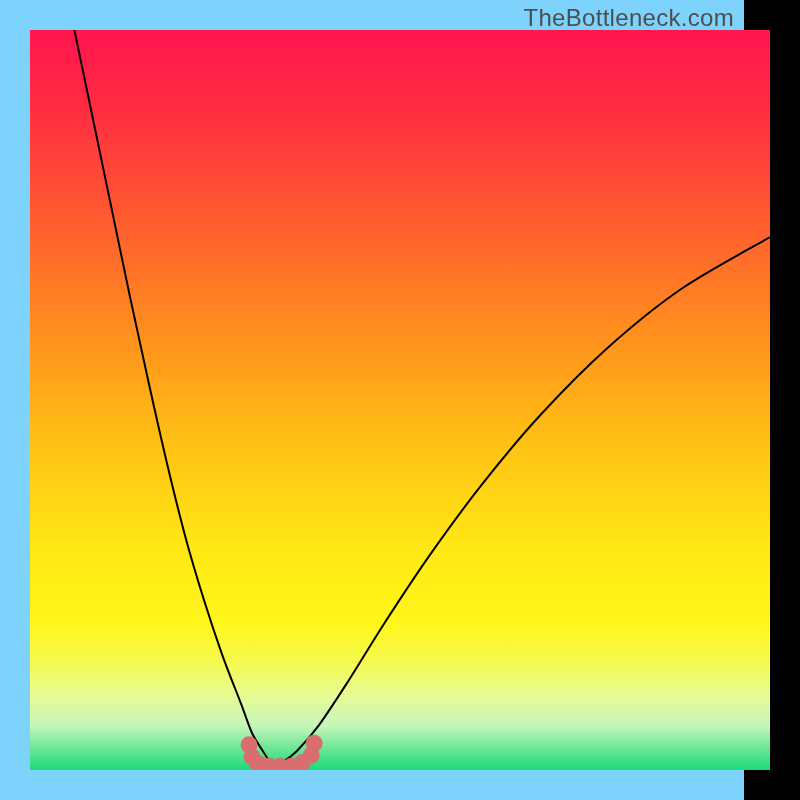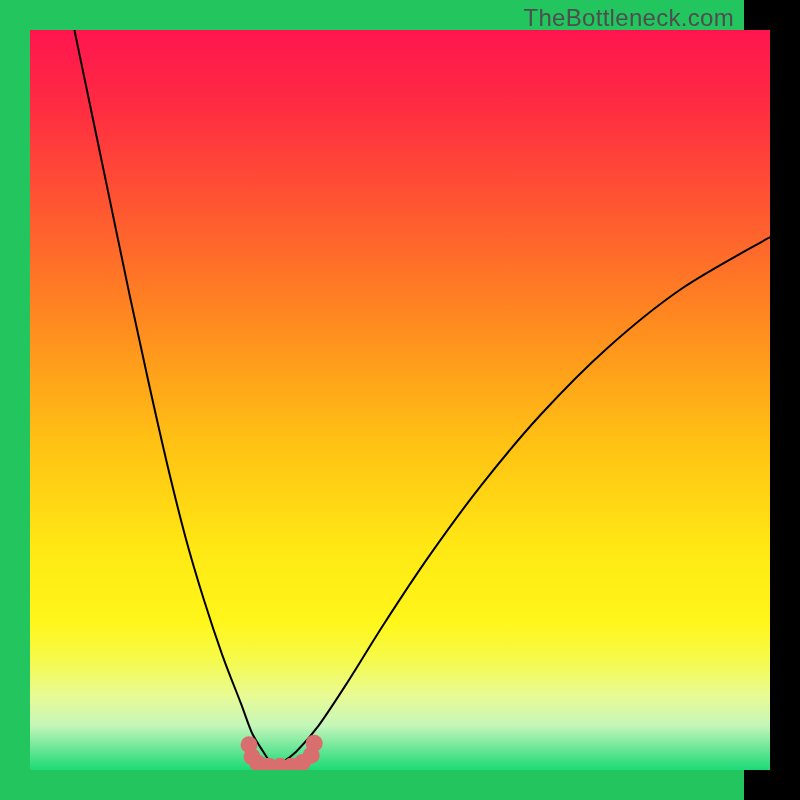--- a/index.html
+++ b/index.html
@@ -8,21 +8,21 @@
     width: 800px;
     height: 800px;
     overflow: hidden;
     background: #000;
     font-family: Arial, Helvetica, sans-serif;
   }
   .frame {
     position: relative;
     width: 744px;
     height: 800px;
-    background: #22c55e;
+    background: #7dd3fc;
   }
   .plot-area {
     position: absolute;
     left: 30px;
     top: 30px;
     width: 740px;
     height: 740px;
     overflow: hidden;
   }
   .watermark {

